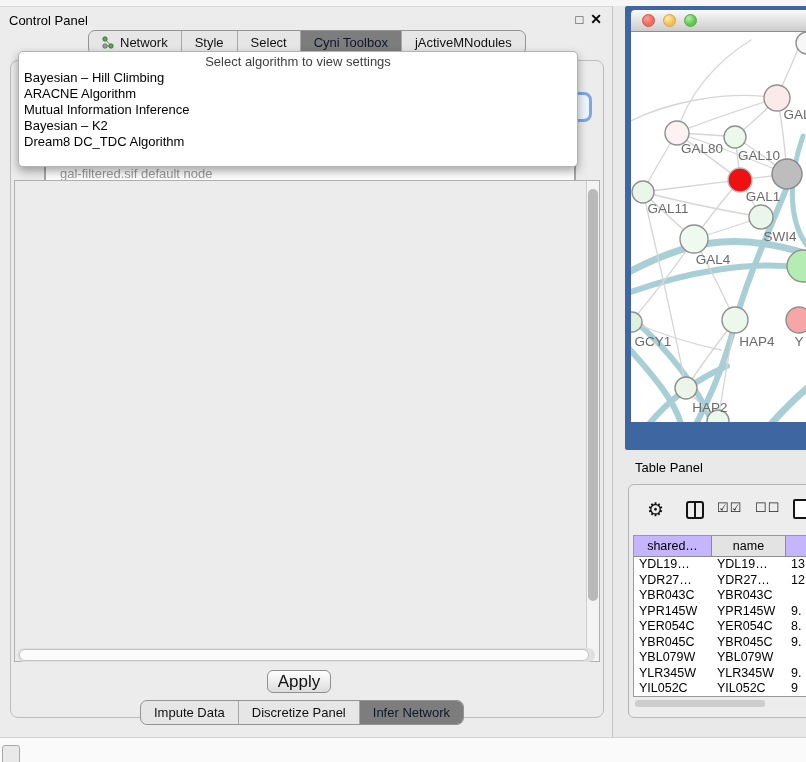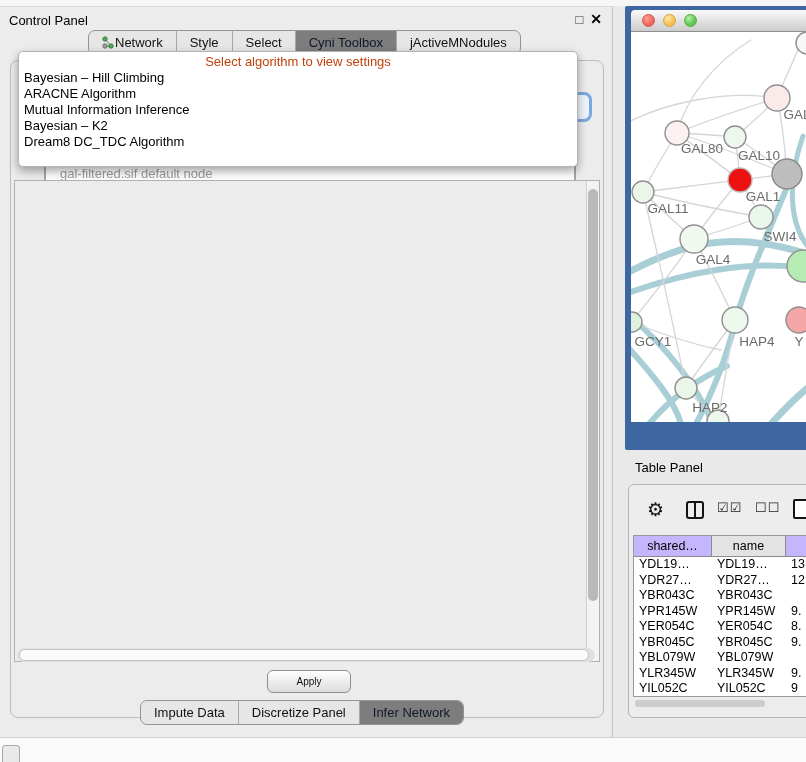--- a/index.html
+++ b/index.html
@@ -13,32 +13,32 @@
   #control-panel { left:0; top:6px; width:613px; height:731px; background:#ececec; border-right:1px solid #c2c2c2; border-top:1px solid #d8d8d8; }
   #top-strip { left:0; top:0; width:806px; height:6px; background:#f6f6f6; }
   .cp-titlebar { left:0; top:0; width:100%; height:26px; padding-left:9px; display:flex; align-items:center; background:#ececec; }
   .cp-title { font-size:13px; color:#000; }
   .cp-title-icons { position:absolute; right:10px; top:4px; display:flex; gap:7px; align-items:center; }
   .float-icon { font-size:13px; color:#333; }
   .close-icon { font-size:14px; font-weight:bold; color:#000; }
 
   
   .tabbar { display:flex; border:1px solid #949494; border-radius:7px; background:#e6e6e6; overflow:hidden; height:25px; }
-  .tab { display:flex; align-items:center; padding:0 13px; font-size:13px; color:#111; border-right:1px solid #a8a8a8; cursor:default; white-space:nowrap; }
+  .tab { display:flex; align-items:center; gap:5px; padding:0 13px; font-size:13px; color:#111; border-right:1px solid #a8a8a8; cursor:default; white-space:nowrap; }
   .tab:last-child { border-right:none; }
   .tab.selected { background:#7d7d7d; color:#0f172a; }
   #top-tabs { left:88px; top:30px; }
   #bottom-tabs { left:140px; top:700px; }
 
   
   .outer-box { left:10px; top:60px; width:594px; height:658px; border:1px solid #bdbdbd; border-radius:8px; background:#ececec; }
 
   
   .popup { left:18px; top:51px; width:560px; height:116px; background:#fff; border:1px solid #b3b3b3; border-radius:5px; box-shadow:0 4px 10px rgba(0,0,0,.35); z-index:30; padding-top:2px; }
-  .popup-header { text-align:center; color:#c2410c; font-size:13px; height:16px; line-height:16px; }
+  .popup-header { text-align:center; color:#404040; font-size:13px; height:16px; line-height:16px; }
   .algo-item { height:16px; line-height:16px; padding-left:5px; font-size:13px; color:#000; }
   .algo-item.bold { font-weight:normal; }
 
   
   .bg-combo { left:44px; top:160px; width:532px; height:26px; border:2px solid #a6a6a6; border-radius:6px; background:#fdfdfd; color:#9a9a9a; display:flex; align-items:center; padding-left:14px; z-index:5; font-size:13px; }
   .focus-combo { left:544px; top:92px; width:48px; height:30px; border:3px solid #7aa8e0; border-radius:8px; background:#eef4fc; z-index:4; }
 
   
   .viewport { left:14px; top:180px; width:586px; height:482px; border:1px solid #b0b0b0; background:#ececec; z-index:6; }
   .vscroll { left:586px; top:181px; width:13px; height:480px; background:#f3f3f3; border-left:1px solid #cfcfcf; z-index:7; }
@@ -62,21 +62,21 @@
 
   .checkbox { position:absolute; width:14px; height:14px; border:1px solid #bdbdbd; border-radius:3px; background:linear-gradient(#fff,#ececec); }
 
   .tri { font-size:11px; color:#000; }
 
   .attr-list { position:absolute; left:44px; top:578px; width:508px; height:70px; background:#fff; overflow:hidden; }
   .attr-item { height:17px; line-height:17px; padding-left:6px; color:#fff; font-size:13px; }
   .list-scroll { position:absolute; left:538px; top:580px; width:11px; height:66px; background:#f2f2f2; border-radius:5px; }
   .list-scroll .thumb { position:absolute; left:1px; top:1px; width:9px; height:56px; background:#b5b5b5; border-radius:4px; }
 
-  .apply-btn { left:267px; top:670px; width:84px; height:23px; border:1px solid #8f8f8f; border-radius:6px; background:linear-gradient(#ffffff,#dcdcdc); font-size:10px; display:flex; align-items:center; justify-content:center; z-index:9; }
+  .apply-btn { left:267px; top:670px; width:64px; height:23px; border:1px solid #8f8f8f; border-radius:6px; background:linear-gradient(#ffffff,#dcdcdc); font-size:17px; display:flex; align-items:center; justify-content:center; z-index:9; }
 
   
   #bottom-strip { left:0; top:737px; width:806px; height:25px; background:#fafafa; border-top:1px solid #d2d2d2; }
   .mini-btn { position:absolute; left:2px; top:7px; width:18px; height:20px; border:1px solid #a8a8a8; border-radius:3px; background:#e9e9e9; }
 
   
   #net-window { left:625px; top:6px; width:200px; height:444px; background:#3e67a1; border-radius:2px; }
   .net-titlebar { position:absolute; left:6px; top:4px; width:194px; height:22px; background:linear-gradient(#fafafa,#cccccc); border-bottom:1px solid #8f8f8f; border-radius:4px 4px 0 0; display:flex; align-items:center; padding-left:11px; gap:8px; }
   .tl { width:13px; height:13px; border-radius:50%; }
   .tl.red { background:radial-gradient(circle at 35% 30%, #ff9d92, #ec6a5e 60%); border:1px solid #ce5347; }

